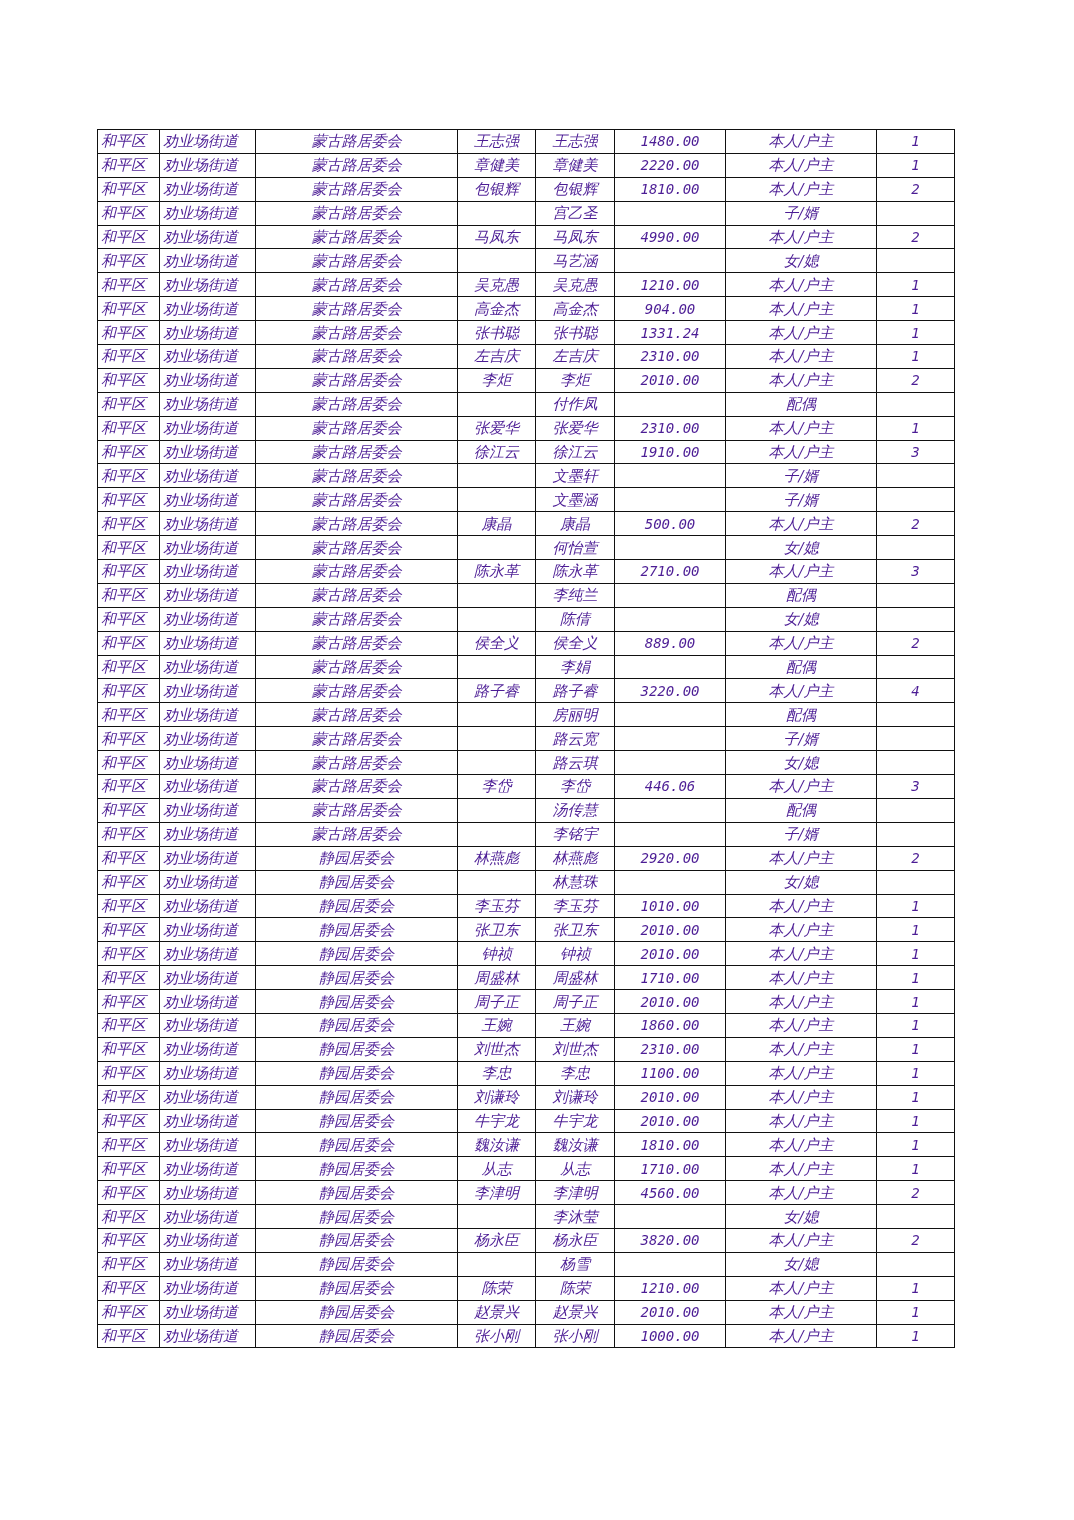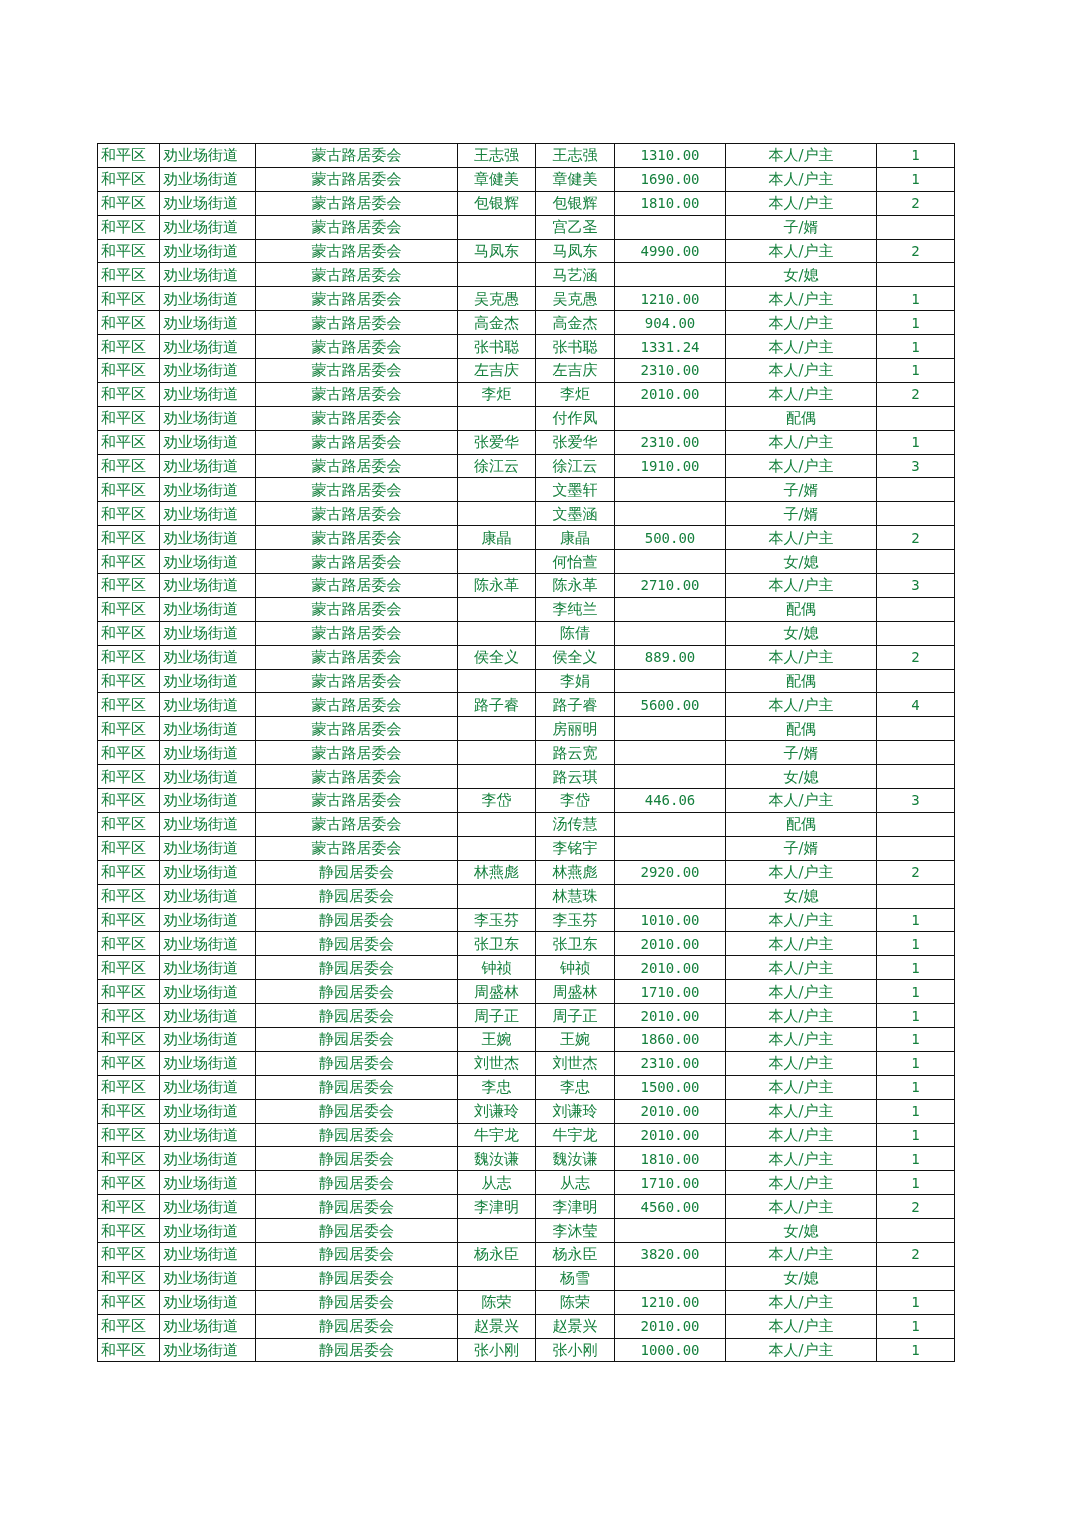--- a/index.html
+++ b/index.html
@@ -1,21 +1,21 @@
 <!DOCTYPE html>
 <html><head>
 <meta charset="utf-8">
 <style>
   html, body { margin: 0; padding: 0; background: #ffffff; }
   body { width: 1074px; height: 1520px; position: relative; overflow: hidden; }
   .sheet {
-    position: absolute; left: 97px; top: 143px;
+    position: absolute; left: 97px; top: 129px;
     border-collapse: collapse; table-layout: fixed;
     font-family: "DejaVu Serif", "Liberation Serif", serif;
-    font-size: 15px; color: #15803d;
+    font-size: 15px; color: #4c1d95; font-style: italic;
   }
   .sheet td {
     border: 1.6px solid #111;
     height: 22.9px; padding: 0; line-height: 22px;
     text-align: center; white-space: nowrap; overflow: hidden;
   }
   .sheet td.left { text-align: left; padding-left: 3px; }
   .sheet td.num { font-family: "DejaVu Sans Mono", "Liberation Mono", monospace; font-size: 14px; }
 </style>
 </head>
@@ -32,31 +32,31 @@
       <col style="width:151px">
       <col style="width:78px">
   </colgroup>
   <tbody id="tbody">
       <tr>
         <td class="left">和平区</td>
         <td class="left">劝业场街道</td>
         <td>蒙古路居委会</td>
         <td>王志强</td>
         <td>王志强</td>
-        <td class="num">1310.00</td>
+        <td class="num">1480.00</td>
         <td>本人/户主</td>
         <td class="num">1</td>
       </tr>
       <tr>
         <td class="left">和平区</td>
         <td class="left">劝业场街道</td>
         <td>蒙古路居委会</td>
         <td>章健美</td>
         <td>章健美</td>
-        <td class="num">1690.00</td>
+        <td class="num">2220.00</td>
         <td>本人/户主</td>
         <td class="num">1</td>
       </tr>
       <tr>
         <td class="left">和平区</td>
         <td class="left">劝业场街道</td>
         <td>蒙古路居委会</td>
         <td>包银辉</td>
         <td>包银辉</td>
         <td class="num">1810.00</td>
@@ -262,21 +262,21 @@
         <td class="num"></td>
         <td>配偶</td>
         <td class="num"></td>
       </tr>
       <tr>
         <td class="left">和平区</td>
         <td class="left">劝业场街道</td>
         <td>蒙古路居委会</td>
         <td>路子睿</td>
         <td>路子睿</td>
-        <td class="num">5600.00</td>
+        <td class="num">3220.00</td>
         <td>本人/户主</td>
         <td class="num">4</td>
       </tr>
       <tr>
         <td class="left">和平区</td>
         <td class="left">劝业场街道</td>
         <td>蒙古路居委会</td>
         <td></td>
         <td>房丽明</td>
         <td class="num"></td>
@@ -422,21 +422,21 @@
         <td class="num">2310.00</td>
         <td>本人/户主</td>
         <td class="num">1</td>
       </tr>
       <tr>
         <td class="left">和平区</td>
         <td class="left">劝业场街道</td>
         <td>静园居委会</td>
         <td>李忠</td>
         <td>李忠</td>
-        <td class="num">1500.00</td>
+        <td class="num">1100.00</td>
         <td>本人/户主</td>
         <td class="num">1</td>
       </tr>
       <tr>
         <td class="left">和平区</td>
         <td class="left">劝业场街道</td>
         <td>静园居委会</td>
         <td>刘谦玲</td>
         <td>刘谦玲</td>
         <td class="num">2010.00</td>

